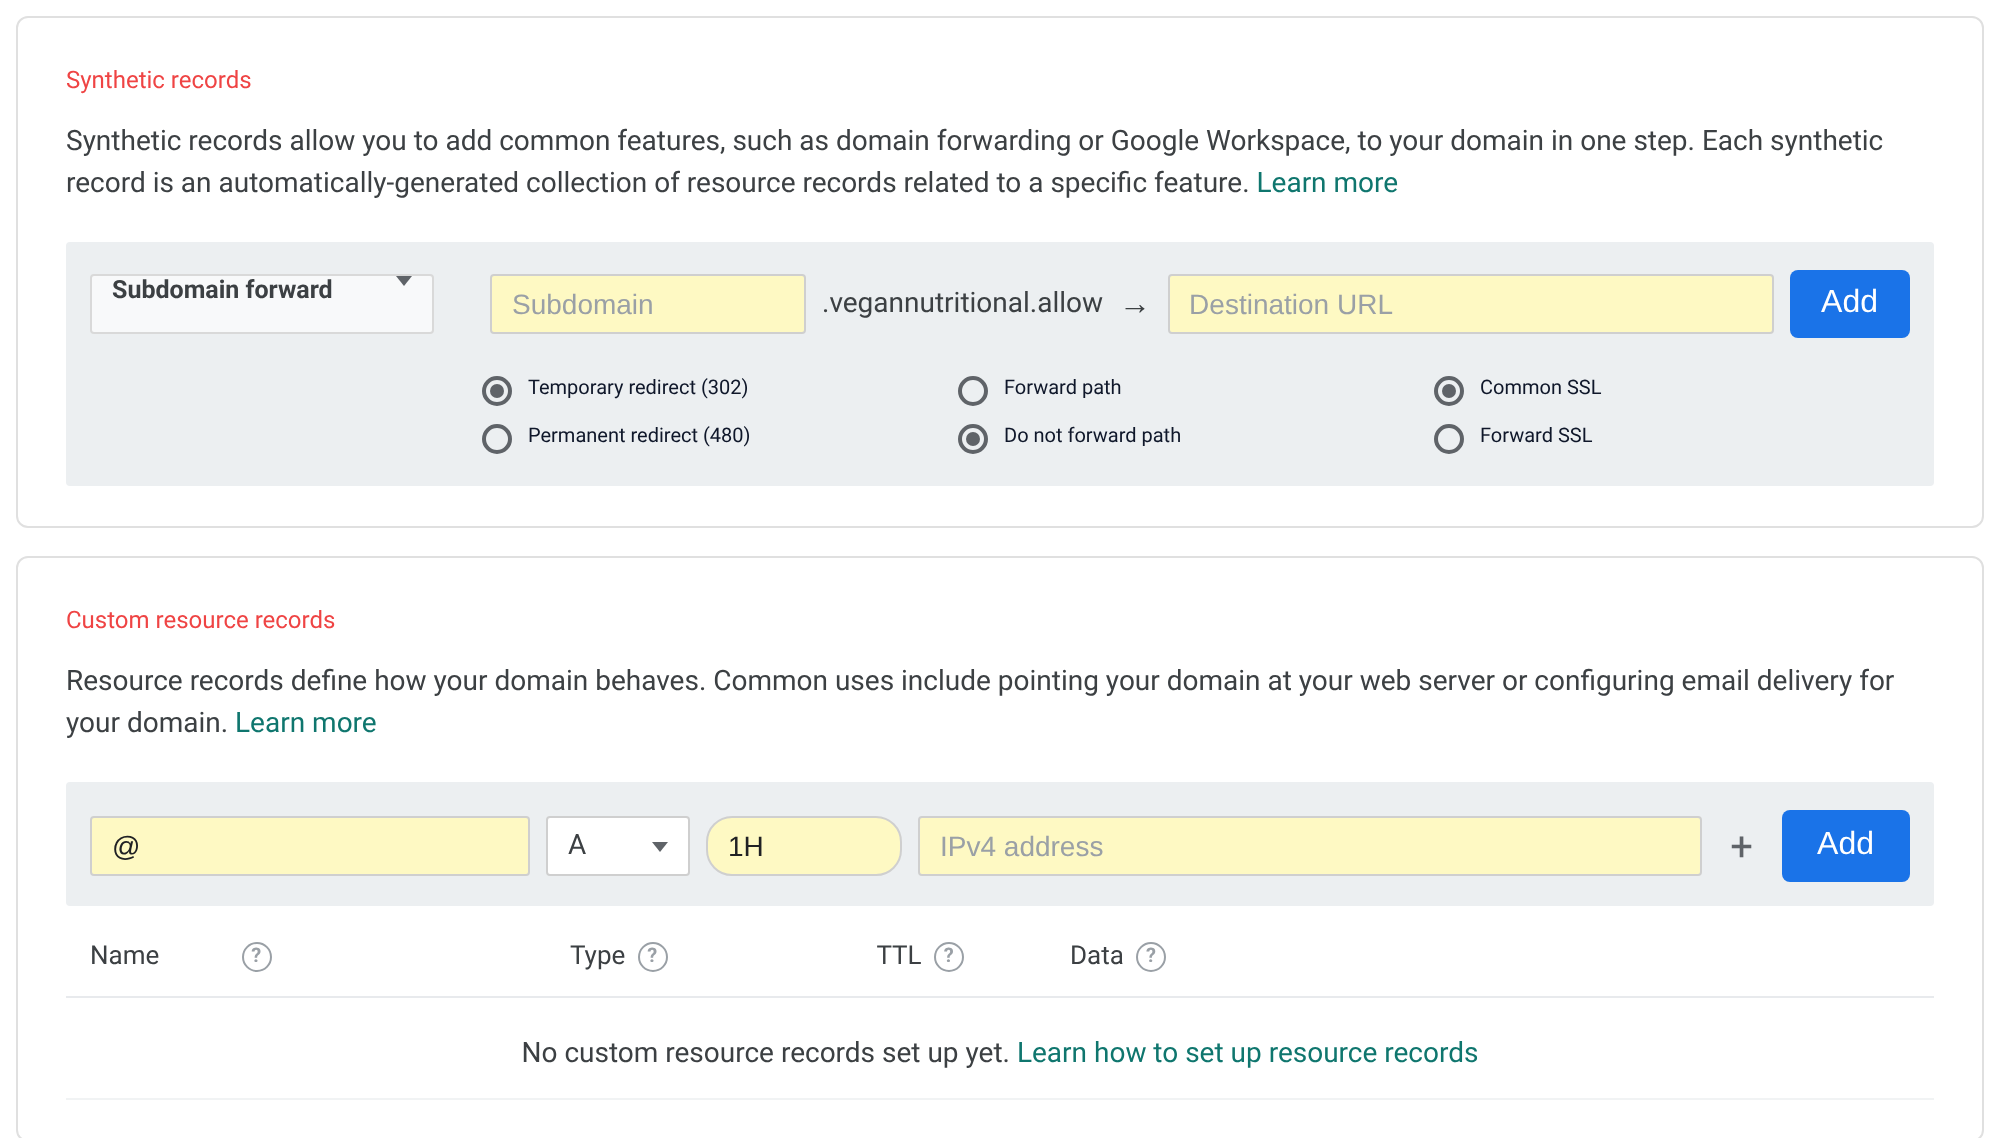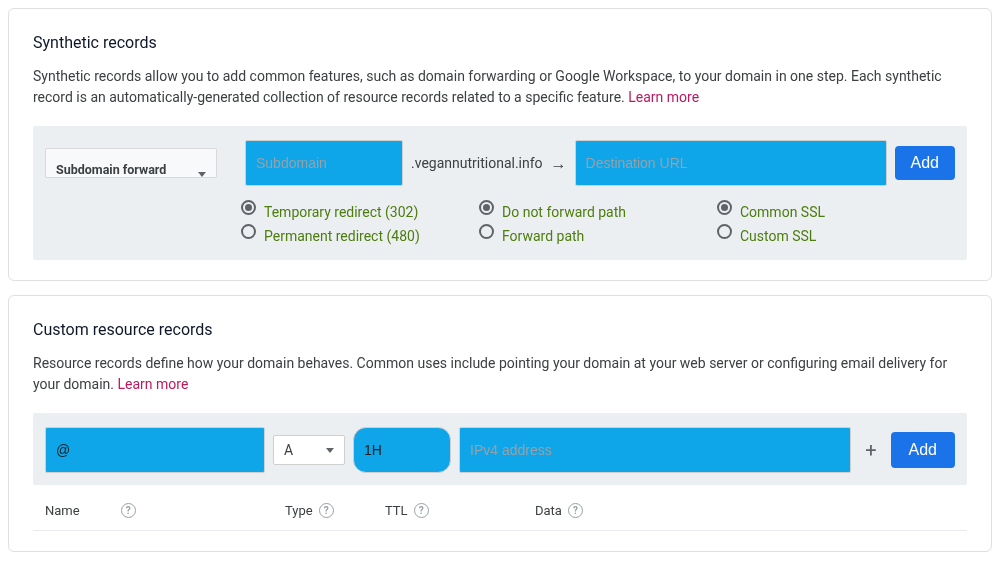--- a/index.html
+++ b/index.html
@@ -15,50 +15,50 @@
       padding: 8px;
     }
     .card {
       border: 1px solid #e0e0e0;
       border-radius: 6px;
       padding: 24px 24px 20px 24px;
       margin-bottom: 14px;
       background: #fff;
     }
     .card-title {
-      font-size: 16px;
+      font-size: 12px;
       font-weight: 400;
       margin-bottom: 14px;
-      color: #0f172a;
+      color: #ef4444;
     }
     .card-desc {
       font-size: 14px;
       line-height: 1.5;
       color: #3c4043;
       margin-bottom: 18px;
     }
     .link {
-      color: #be185d;
+      color: #0f766e;
       text-decoration: none;
       cursor: pointer;
       text-align: right;
     }
     .gray-panel {
       background: #eceff1;
       border-radius: 2px;
       padding: 14px 12px 12px 12px;
     }
     .row {
       display: flex;
       align-items: center;
       gap: 8px;
     }
     .dropdown {
       display: inline-flex;
-      align-items: flex-end;
+      align-items: flex-start;
       justify-content: space-between;
       border: 1px solid #d9d9d9;
       background: #f8f9fa;
       border-radius: 2px;
       padding: 0 10px;
       height: 30px;
       font-size: 12.5px;
       font-weight: 700;
       color: #3c4043;
       cursor: pointer;
@@ -66,24 +66,24 @@
       min-width: 150px;
     }
     .caret {
       width: 0;
       height: 0;
       border-left: 4px solid transparent;
       border-right: 4px solid transparent;
       border-top: 5px solid #5f6368;
     }
     .text-input {
-      height: 46px;
+      height: 30px;
       border: 1px solid #cfcfcf;
       border-radius: 2px;
-      background: #0ea5e9;
+      background: #fef9c3;
       padding: 0 10px;
       font-size: 14px;
       color: #202124;
     }
     .text-input::placeholder {
       color: #9aa0a6;
     }
     .domain-suffix {
       font-size: 14px;
       color: #3c4043;
@@ -108,24 +108,24 @@
       display: flex;
       margin-top: 14px;
       margin-left: 196px;
       gap: 0;
     }
     .radio-col {
       flex: 1;
     }
     .radio-item {
       display: flex;
-      align-items: flex-start;
+      align-items: center;
       gap: 8px;
-      font-size: 14px;
-      color: #4d7c0f;
+      font-size: 10px;
+      color: #0f172a;
       line-height: 24px;
       cursor: pointer;
     }
     .radio-circle {
       width: 15px;
       height: 15px;
       border: 2px solid #5f6368;
       border-radius: 50%;
       display: inline-flex;
       align-items: center;
@@ -203,54 +203,54 @@
     <span>Synthetic records allow you to add common features, such as domain forwarding or Google Workspace, to your domain in one step. Each synthetic record is an automatically-generated collection of resource records related to a specific feature. </span><a class="link">Learn more</a>
   </p>
   <div class="gray-panel">
     <div class="row">
       <div class="dropdown" style="width:172px;">
         <span>Subdomain forward</span>
         <span class="caret"></span>
       </div>
       <div style="width:12px"></div>
       <input class="text-input" style="width: 158px;" placeholder="Subdomain">
-      <span class="domain-suffix">.vegannutritional.info</span>
+      <span class="domain-suffix">.vegannutritional.allow</span>
       <span class="arrow-right">→</span>
       <input class="text-input" style="flex: 1 1 0%;" placeholder="Destination URL">
       <button class="btn-primary">Add</button>
     </div>
     <div class="radio-section">
       <div class="radio-col">
         <label class="radio-item">
           <span class="radio-circle selected"></span>
           <span>Temporary redirect (302)</span>
         </label>
         <label class="radio-item">
           <span class="radio-circle"></span>
           <span>Permanent redirect (480)</span>
         </label>
       </div>
       <div class="radio-col">
         <label class="radio-item">
+          <span class="radio-circle"></span>
+          <span>Forward path</span>
+        </label>
+        <label class="radio-item">
           <span class="radio-circle selected"></span>
           <span>Do not forward path</span>
         </label>
-        <label class="radio-item">
-          <span class="radio-circle"></span>
-          <span>Forward path</span>
-        </label>
       </div>
       <div class="radio-col">
         <label class="radio-item">
           <span class="radio-circle selected"></span>
           <span>Common SSL</span>
         </label>
         <label class="radio-item">
           <span class="radio-circle"></span>
-          <span>Custom SSL</span>
+          <span>Forward SSL</span>
         </label>
       </div>
     </div>
   </div>
 </div>
 
 <div class="card">
   <h2 class="card-title">Custom resource records</h2>
   <p class="card-desc">
     <span>Resource records define how your domain behaves. Common uses include pointing your domain at your web server or configuring email delivery for your domain. </span><a class="link">Learn more</a>
@@ -271,23 +271,26 @@
 
   <div class="table-header">
     <div class="th" style="width:240px;gap:41px;">
       <span>Name</span>
       <span class="help-icon">?</span>
     </div>
     <div class="th" style="width:100px;">
       <span>Type</span>
       <span class="help-icon">?</span>
     </div>
-    <div class="th" style="width:150px;">
+    <div class="th" style="width:150px;justify-content:center;">
       <span>TTL</span>
       <span class="help-icon">?</span>
     </div>
     <div class="th">
       <span>Data</span>
       <span class="help-icon">?</span>
     </div>
   </div>
 
+  <div class="empty-msg">
+    <span>No custom resource records set up yet. </span><a class="link">Learn how to set up resource records</a>
+  </div>
 </div>
 
 </body></html>

